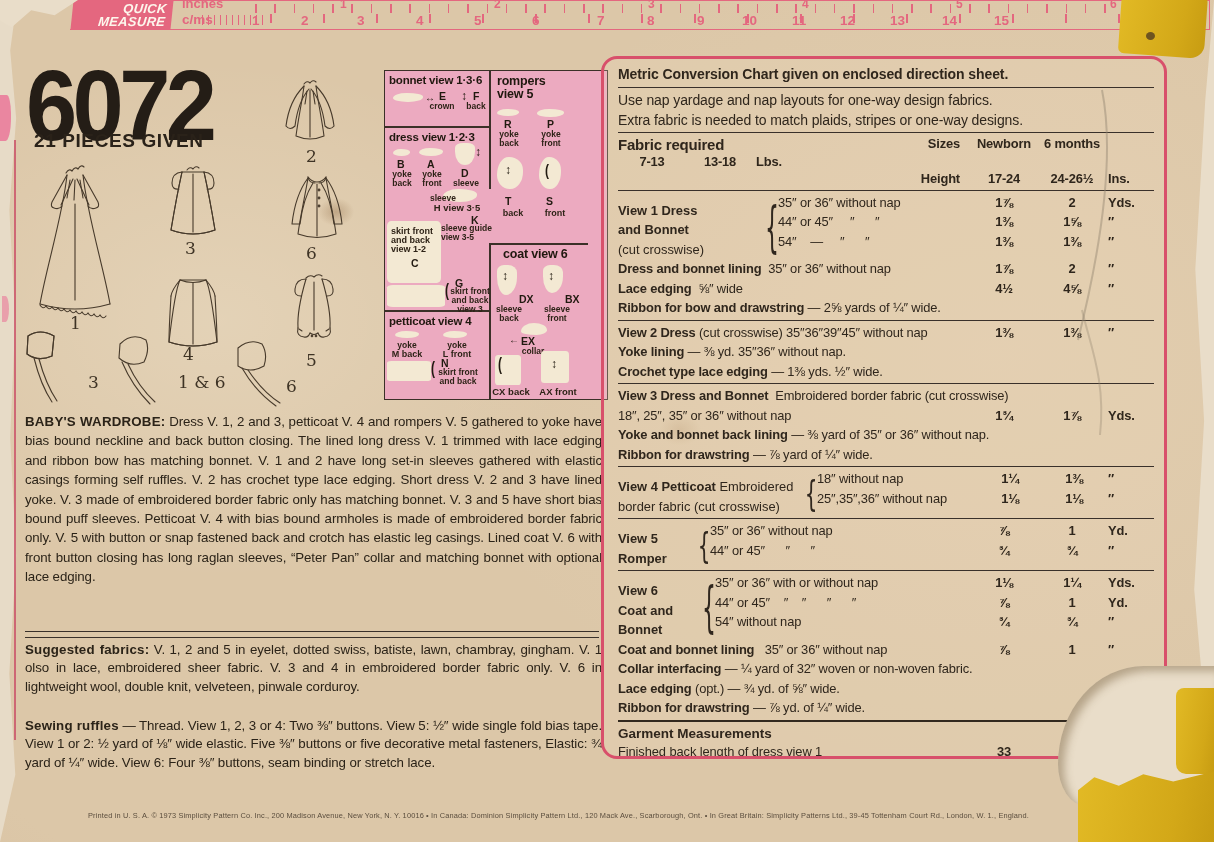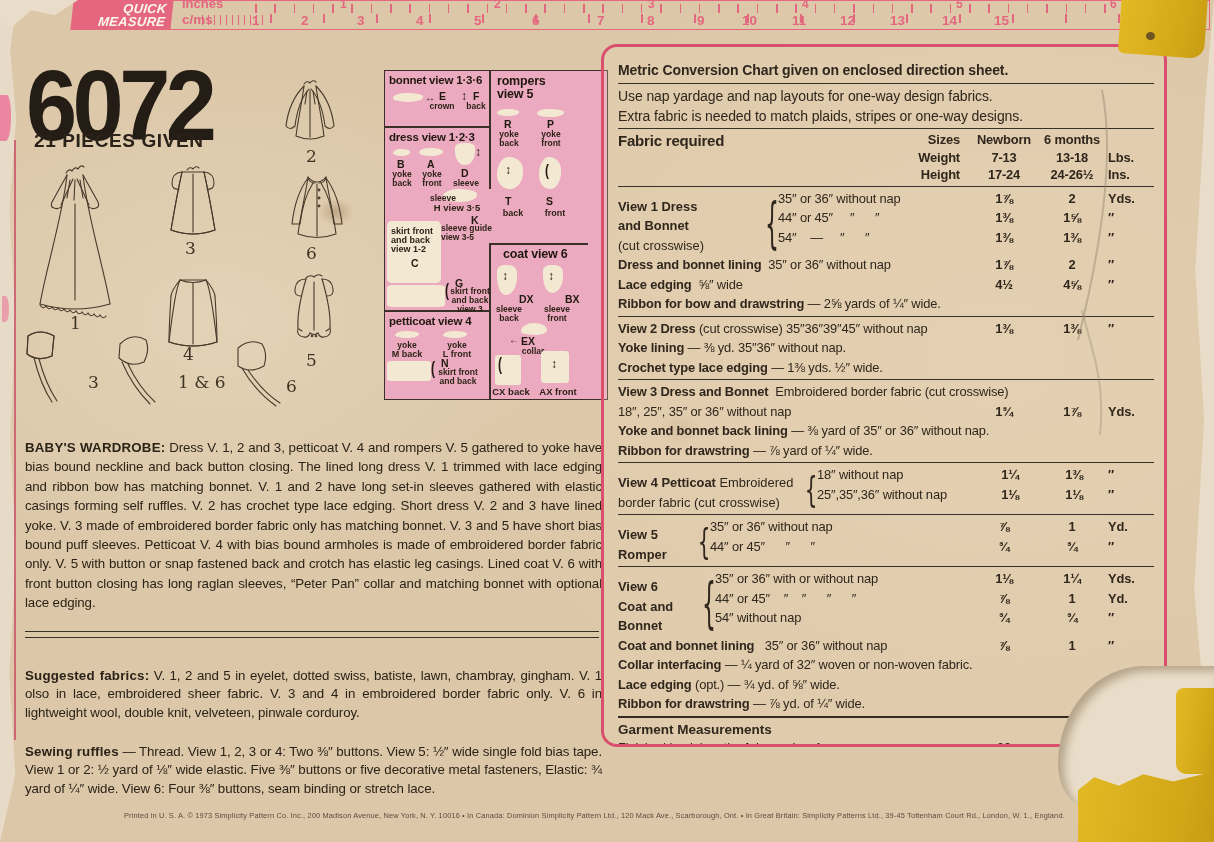--- a/index.html
+++ b/index.html
@@ -31,36 +31,36 @@
       background:repeating-linear-gradient(90deg,#e4677f 0 1.2px,transparent 1.2px 6px);}
   .rnum{position:absolute;color:#e4677f;font-weight:bold;font-size:13.5px;}
   .rnum-in{position:absolute;color:#e4677f;font-weight:bold;font-size:12px;top:-3px;}
   
   .patnum{position:absolute;left:26px;top:48px;font-size:100px;font-weight:bold;color:#241d16;
       letter-spacing:-5px;transform:scaleX(.92);transform-origin:left;}
   .pieces{position:absolute;left:34px;top:130px;font-size:19px;font-weight:bold;letter-spacing:.6px;color:#2a2219;}
   .vnum{position:absolute;font-family:"DejaVu Serif",serif;font-size:17px;color:#3e3325;}
   .sketch{position:absolute;}
   .sketch path, .sketch circle{stroke:#473a2b;stroke-width:1.1;fill:none;stroke-linecap:round;}
-  .para{position:absolute;text-align:justify;font-size:13.3px;line-height:19.4px;letter-spacing:-.1px;color:#2b2318;margin-top:26px;}
+  .para{position:absolute;text-align:justify;font-size:13.3px;line-height:19.4px;letter-spacing:-.1px;color:#2b2318;}
   .para b{letter-spacing:.2px;}
   .dbl{position:absolute;left:25px;width:574px;height:5px;
       border-top:1.6px solid #39302a;border-bottom:1.2px solid #39302a;}
   
   .panel{position:absolute;left:384px;top:70px;width:224px;height:330px;background:#ecaac0;
       border:1.6px solid #3b3028;box-sizing:border-box;}
   .dl{position:absolute;background:#3b3028;}
   .blob{position:absolute;background:#f3e9d3;border-radius:46% 54% 50% 50%/58% 42% 55% 45%;}
   .ptitle{position:absolute;font-weight:bold;font-size:11.5px;letter-spacing:-.2px;color:#20180f;line-height:12px;}
   .cap{position:absolute;font-weight:bold;font-size:8.5px;line-height:9px;text-align:center;color:#2e2317;}
   .ltr{position:absolute;font-weight:bold;font-size:10.5px;color:#211a10;}
   .arr{position:absolute;font-size:12px;font-weight:bold;color:#211a10;line-height:10px;}
   
-  .rbox{position:absolute;left:601px;top:44px;width:566px;height:703px;border:3px solid #d8506b;
-      border-radius:16px;box-sizing:border-box;padding:13px 10px 4px 14px;overflow:hidden;
+  .rbox{position:absolute;left:601px;top:56px;width:566px;height:703px;border:3px solid #d8506b;
+      border-radius:16px;box-sizing:border-box;padding:5px 10px 4px 14px;overflow:hidden;
       background:rgba(235,216,186,.25);}
   .rrow{display:flex;align-items:baseline;font-size:12.9px;line-height:19.5px;letter-spacing:-.15px;}
   .rlab{flex:1;white-space:nowrap;min-width:0;}
   .rlab.rt{text-align:right;padding-right:10px;}
   .w{flex:1;white-space:pre;}
   .rc{width:68px;text-align:center;font-weight:bold;flex:none;}
   .ru{width:46px;font-weight:bold;flex:none;padding-left:2px;}
   .b{font-weight:bold;}
   .sep{border-top:1.6px solid #39302a;margin:2px 0;}
   .sep2{border-top:2.6px solid #32291f;margin:2px 0;}
@@ -69,21 +69,21 @@
   .bcol div{font-size:12.9px;line-height:19.5px;white-space:nowrap;}
   .brace{flex:none;width:12px;display:flex;align-items:center;justify-content:center;
       font-family:"DejaVu Sans",sans-serif;color:#30271e;}
   .brows{flex:1;min-width:0;}
   .metric{font-weight:bold;font-size:14px;line-height:21px;letter-spacing:-.1px;}
   .napline{font-size:14px;line-height:20px;letter-spacing:-.1px;}
   .fabreq{font-weight:bold;font-size:15px;letter-spacing:-.2px;}
   .gmtitle{font-weight:bold;font-size:13.5px;line-height:19px;}
   .gmrow{display:flex;font-size:12.9px;line-height:17.6px;letter-spacing:-.1px;}
   
-  .foot{position:absolute;left:88px;top:811px;font-size:7.4px;color:#5a4d3d;white-space:nowrap;letter-spacing:.15px;margin-left:36px;}
+  .foot{position:absolute;left:88px;top:811px;font-size:7.4px;color:#5a4d3d;white-space:nowrap;letter-spacing:.15px;}
   
   .tape{position:absolute;background:linear-gradient(100deg,#e2ba25,#d3a818 70%,#c79c12);}
   .tear{position:absolute;background:#e9ddc9;}
   .edgeL{position:absolute;left:0;top:0;width:17px;height:842px;background:#e7dbc7;
       clip-path:polygon(0 0,100% 0,60% 6%,95% 14%,55% 25%,90% 38%,60% 52%,95% 66%,55% 80%,90% 92%,0 100%);}
   .pinkline{position:absolute;left:14px;top:140px;width:2px;height:600px;background:#c94f66;opacity:.8;}
   .pinkbit{position:absolute;background:#ea86a0;}
   .pencil path{stroke:#938571;fill:none;}
 </style>
 </head>
@@ -332,21 +332,20 @@
     <div class="sep"></div>
     <div style="position:relative">
       <span class="fabreq" style="position:absolute;left:0;top:1px">Fabric required</span>
       <div class="rrow" style="line-height:17.5px">
           <span class="rlab rt b">Sizes</span>
           <span class="rc">Newborn</span>
           <span class="rc">6 months</span>
           <span class="ru"></span>
         </div>
       <div class="rrow" style="line-height:17.5px">
-          <span class="rlab rt b">Weight</span>
           <span class="rc">7-13</span>
           <span class="rc">13-18</span>
           <span class="ru">Lbs.</span>
         </div>
       <div class="rrow" style="line-height:17.5px">
           <span class="rlab rt b">Height</span>
           <span class="rc">17-24</span>
           <span class="rc">24-26½</span>
           <span class="ru">Ins.</span>
         </div>

